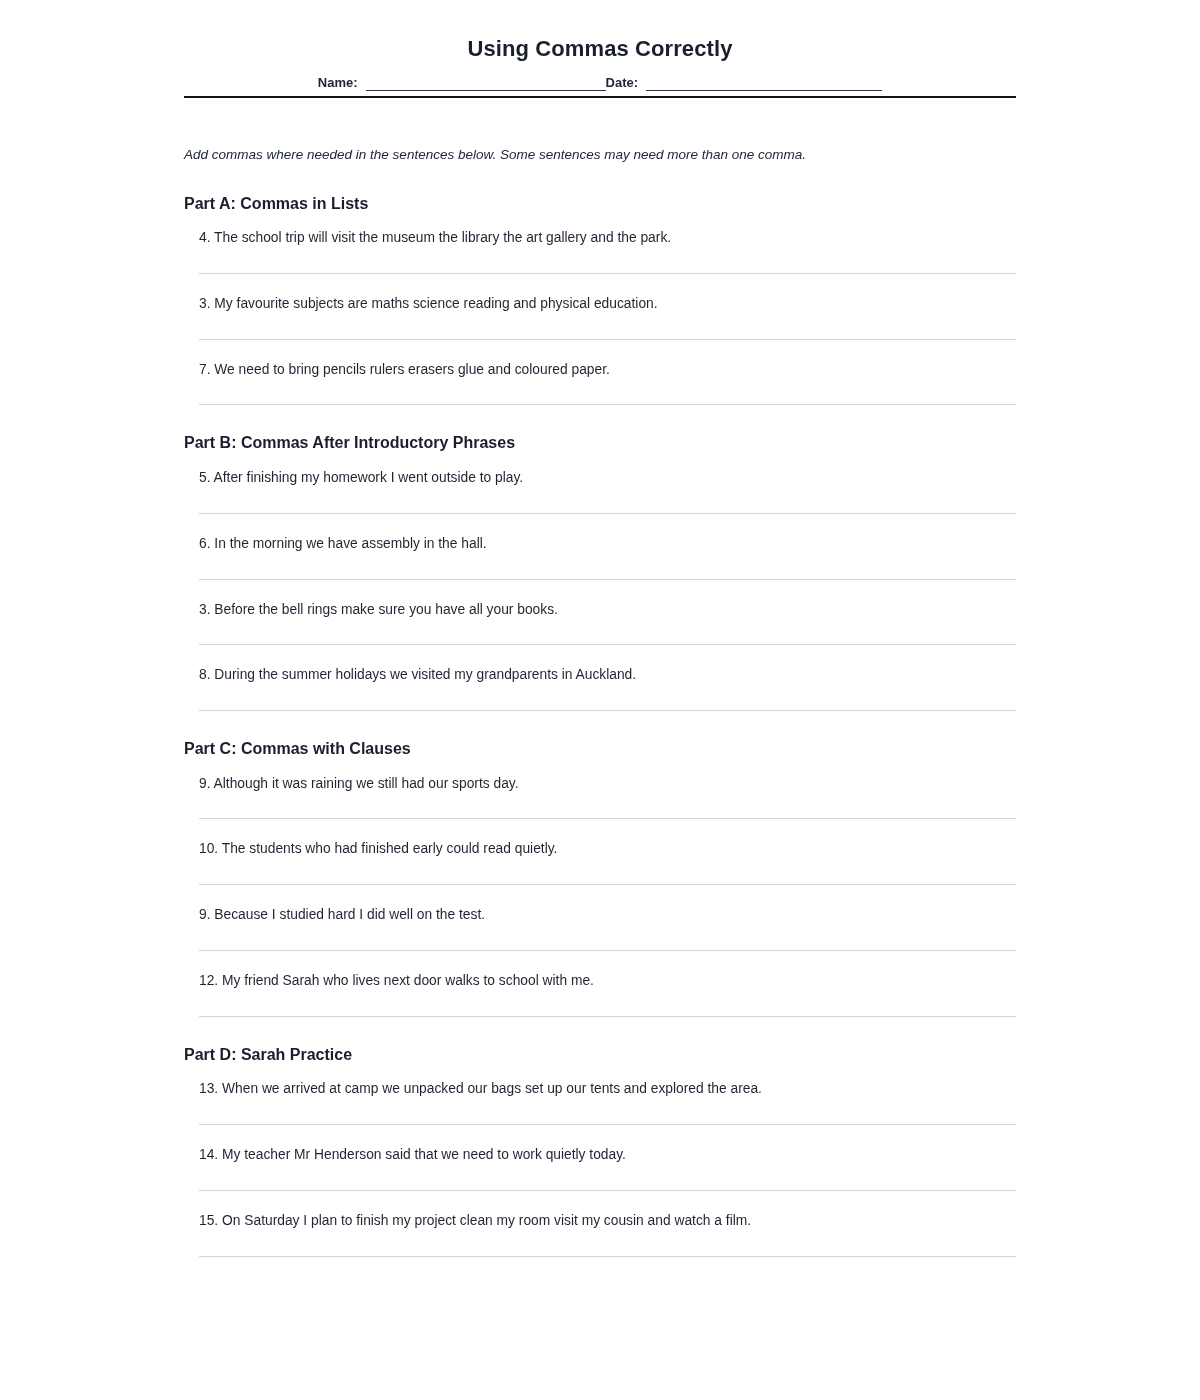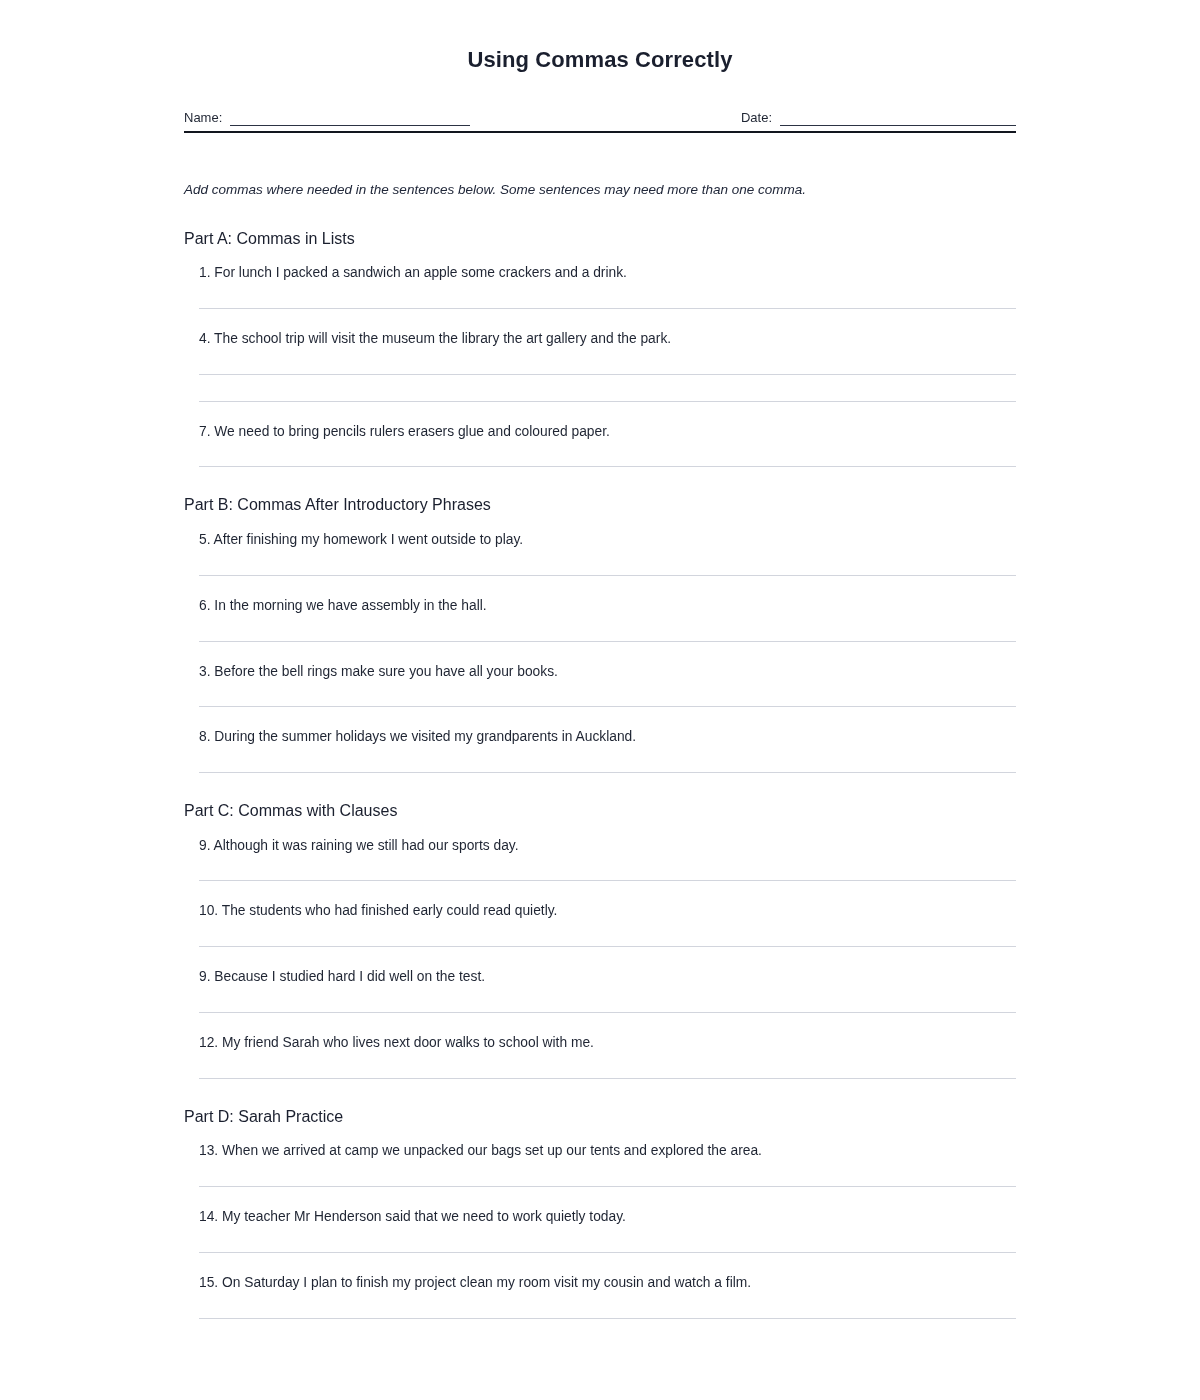--- a/index.html
+++ b/index.html
@@ -24,38 +24,39 @@
   }
   .sheet {
     position: absolute;
     left: 184px;
     top: 0;
     width: 832px;
   }
 
   
   .worksheet-title {
-    margin: 14px;
+    margin: 3px;
     padding-top: 33px;
     text-align: center;
     font-size: 22px;
     font-weight: bold;
     letter-spacing: 0.1px;
     color: #1a1f2e;
     line-height: 1.15;
   }
 
   
   .namedate-row {
-    margin-top: 38px;
+    margin-top: 14px;
     display: flex;
     align-items: flex-end;
-    justify-content: space-between;
+    justify-content: center;
     font-size: 13px;
     color: #1f2533;
+    font-weight: bold;
   }
   .field {
     display: flex;
     align-items: flex-end;
     white-space: nowrap;
   }
   .field-label {
     font-size: 13px;
     line-height: 16px;
     color: #1f2533;
@@ -88,21 +89,21 @@
   
   .section {
     margin-top: 28px;
   }
   .section:first-of-type {
     margin-top: 29px;
   }
   .section-heading {
     margin: 0 0 14px 0;
     font-size: 16px;
-    font-weight: normal;
+    font-weight: bold;
     color: #1a1f2e;
     line-height: 1.2;
   }
 
   
   .question-list {
     margin: 0;
     padding: 0;
     list-style: none;
   }
@@ -144,28 +145,25 @@
 
     <div class="header-divider"></div>
 
     <p class="instructions">Add commas where needed in the sentences below. Some sentences may need more than one comma.</p>
 
     <div id="sections-container">
         <div class="section">
           <h2 class="section-heading">Part A: Commas in Lists</h2>
           <ul class="question-list">
             <li class="question-item">
-              <div class="question-text">1. For lunch I packed a sandwich an apple some crackers and a drink.</div>
-              <div class="answer-line"></div>
-            </li>
-            <li class="question-item">
               <div class="question-text">4. The school trip will visit the museum the library the art gallery and the park.</div>
               <div class="answer-line"></div>
             </li>
             <li class="question-item">
+              <div class="question-text">3. My favourite subjects are maths science reading and physical education.</div>
               <div class="answer-line"></div>
             </li>
             <li class="question-item">
               <div class="question-text">7. We need to bring pencils rulers erasers glue and coloured paper.</div>
               <div class="answer-line"></div>
             </li>
           </ul>
         </div>
         <div class="section">
           <h2 class="section-heading">Part B: Commas After Introductory Phrases</h2>

